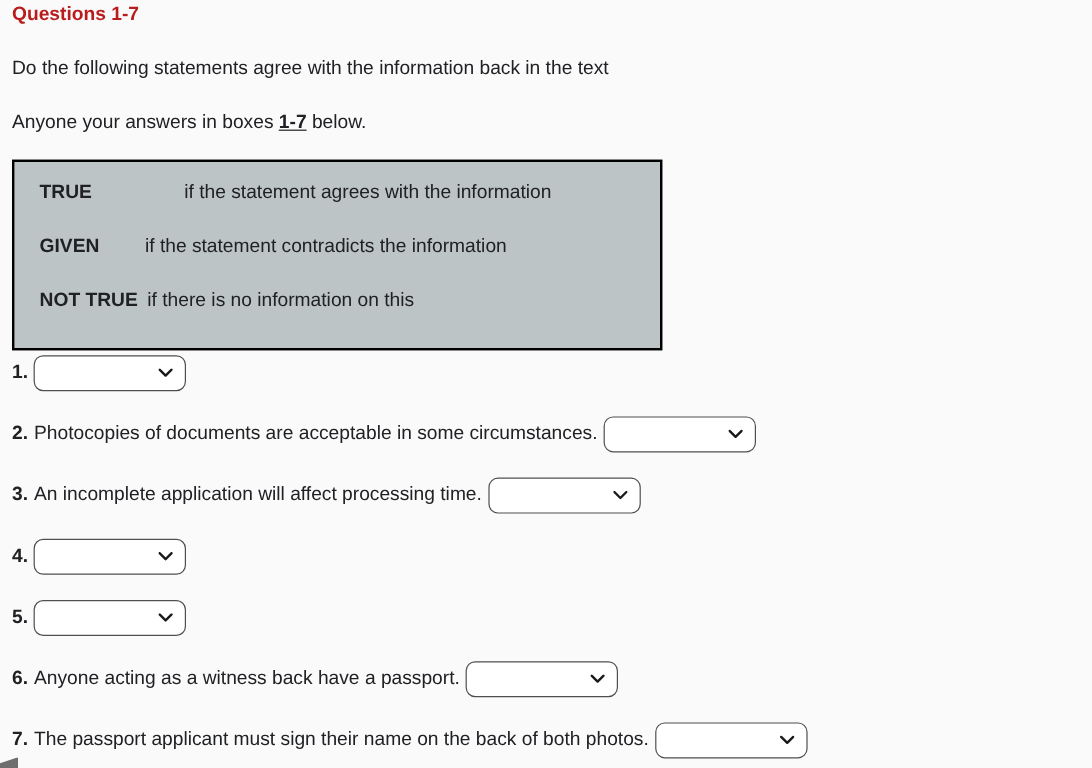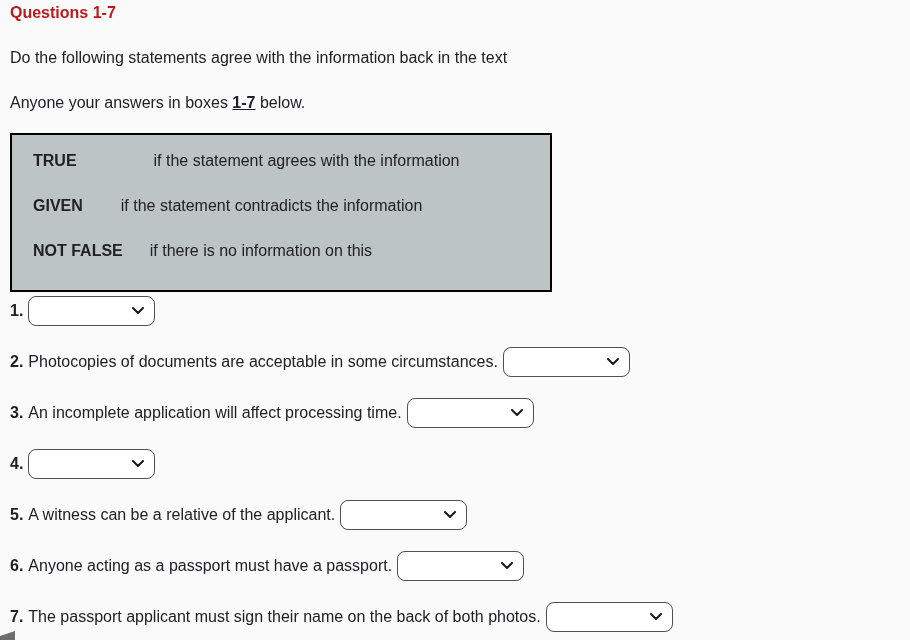--- a/index.html
+++ b/index.html
@@ -36,21 +36,21 @@
   }
   .definition-row {
     display: flex;
     align-items: baseline;
     line-height: 19px;
     margin-bottom: 26px;
   }
   .definition-term { font-weight: bold; white-space: nowrap; }
   .definition-row:nth-child(1) .definition-text { margin-left: 37px; padding-left: 40px; }
   .definition-row:nth-child(2) .definition-text { margin-left: 38px; text-align: right; }
-  .definition-row:nth-child(3) .definition-text { margin-left: 27px; }
+  .definition-row:nth-child(3) .definition-text { margin-left: 8px; }
 
   .questions { margin-top: 4px; display: flex; flex-direction: column; gap: 21px; }
   .question-row { display: flex; align-items: center; height: 30px; white-space: nowrap; }
   .question-number { font-weight: bold; margin-right: 5px; }
   .question-text { margin-right: 5px; }
 
   .select-wrap { position: relative; display: inline-block; width: 127px; height: 30px; }
   select.answer-select {
     -webkit-appearance: none;
     appearance: none;
@@ -100,21 +100,21 @@
   <div class="definition-box">
     <div class="definition-row">
       <span class="definition-term">TRUE</span>
       <span class="definition-text">if the statement agrees with the information</span>
     </div>
     <div class="definition-row">
       <span class="definition-term">GIVEN</span>
       <span class="definition-text">if the statement contradicts the information</span>
     </div>
     <div class="definition-row">
-      <span class="definition-term">NOT FALSE</span>
+      <span class="definition-term">NOT TRUE</span>
       <span class="definition-text">if there is no information on this</span>
     </div>
   </div>
 
   <div class="questions">
 
     <div class="question-row">
       <span class="question-number">1.</span>
       <span class="select-wrap">
         <select class="answer-select" aria-label="Answer for question 1"><option value=""></option></select>
@@ -151,32 +151,31 @@
       <span class="select-wrap">
         <select class="answer-select" aria-label="Answer for question 4"><option value=""></option></select>
         <svg class="chevron-down" viewBox="0 0 12 8">
             <path d="M1 1 L6 6 L11 1" fill="none" stroke="#1a1a1a" stroke-width="2" stroke-linecap="round" stroke-linejoin="round"></path>
           </svg>
       </span>
     </div>
 
     <div class="question-row">
       <span class="question-number">5.</span>
-      <span class="question-text">A witness can be a relative of the applicant.</span>
       <span class="select-wrap">
         <select class="answer-select" aria-label="Answer for question 5"><option value=""></option></select>
         <svg class="chevron-down" viewBox="0 0 12 8">
             <path d="M1 1 L6 6 L11 1" fill="none" stroke="#1a1a1a" stroke-width="2" stroke-linecap="round" stroke-linejoin="round"></path>
           </svg>
       </span>
     </div>
 
     <div class="question-row">
       <span class="question-number">6.</span>
-      <span class="question-text">Anyone acting as a passport must have a passport.</span>
+      <span class="question-text">Anyone acting as a witness back have a passport.</span>
       <span class="select-wrap">
         <select class="answer-select" aria-label="Answer for question 6"><option value=""></option></select>
         <svg class="chevron-down" viewBox="0 0 12 8">
             <path d="M1 1 L6 6 L11 1" fill="none" stroke="#1a1a1a" stroke-width="2" stroke-linecap="round" stroke-linejoin="round"></path>
           </svg>
       </span>
     </div>
 
     <div class="question-row">
       <span class="question-number">7.</span>

